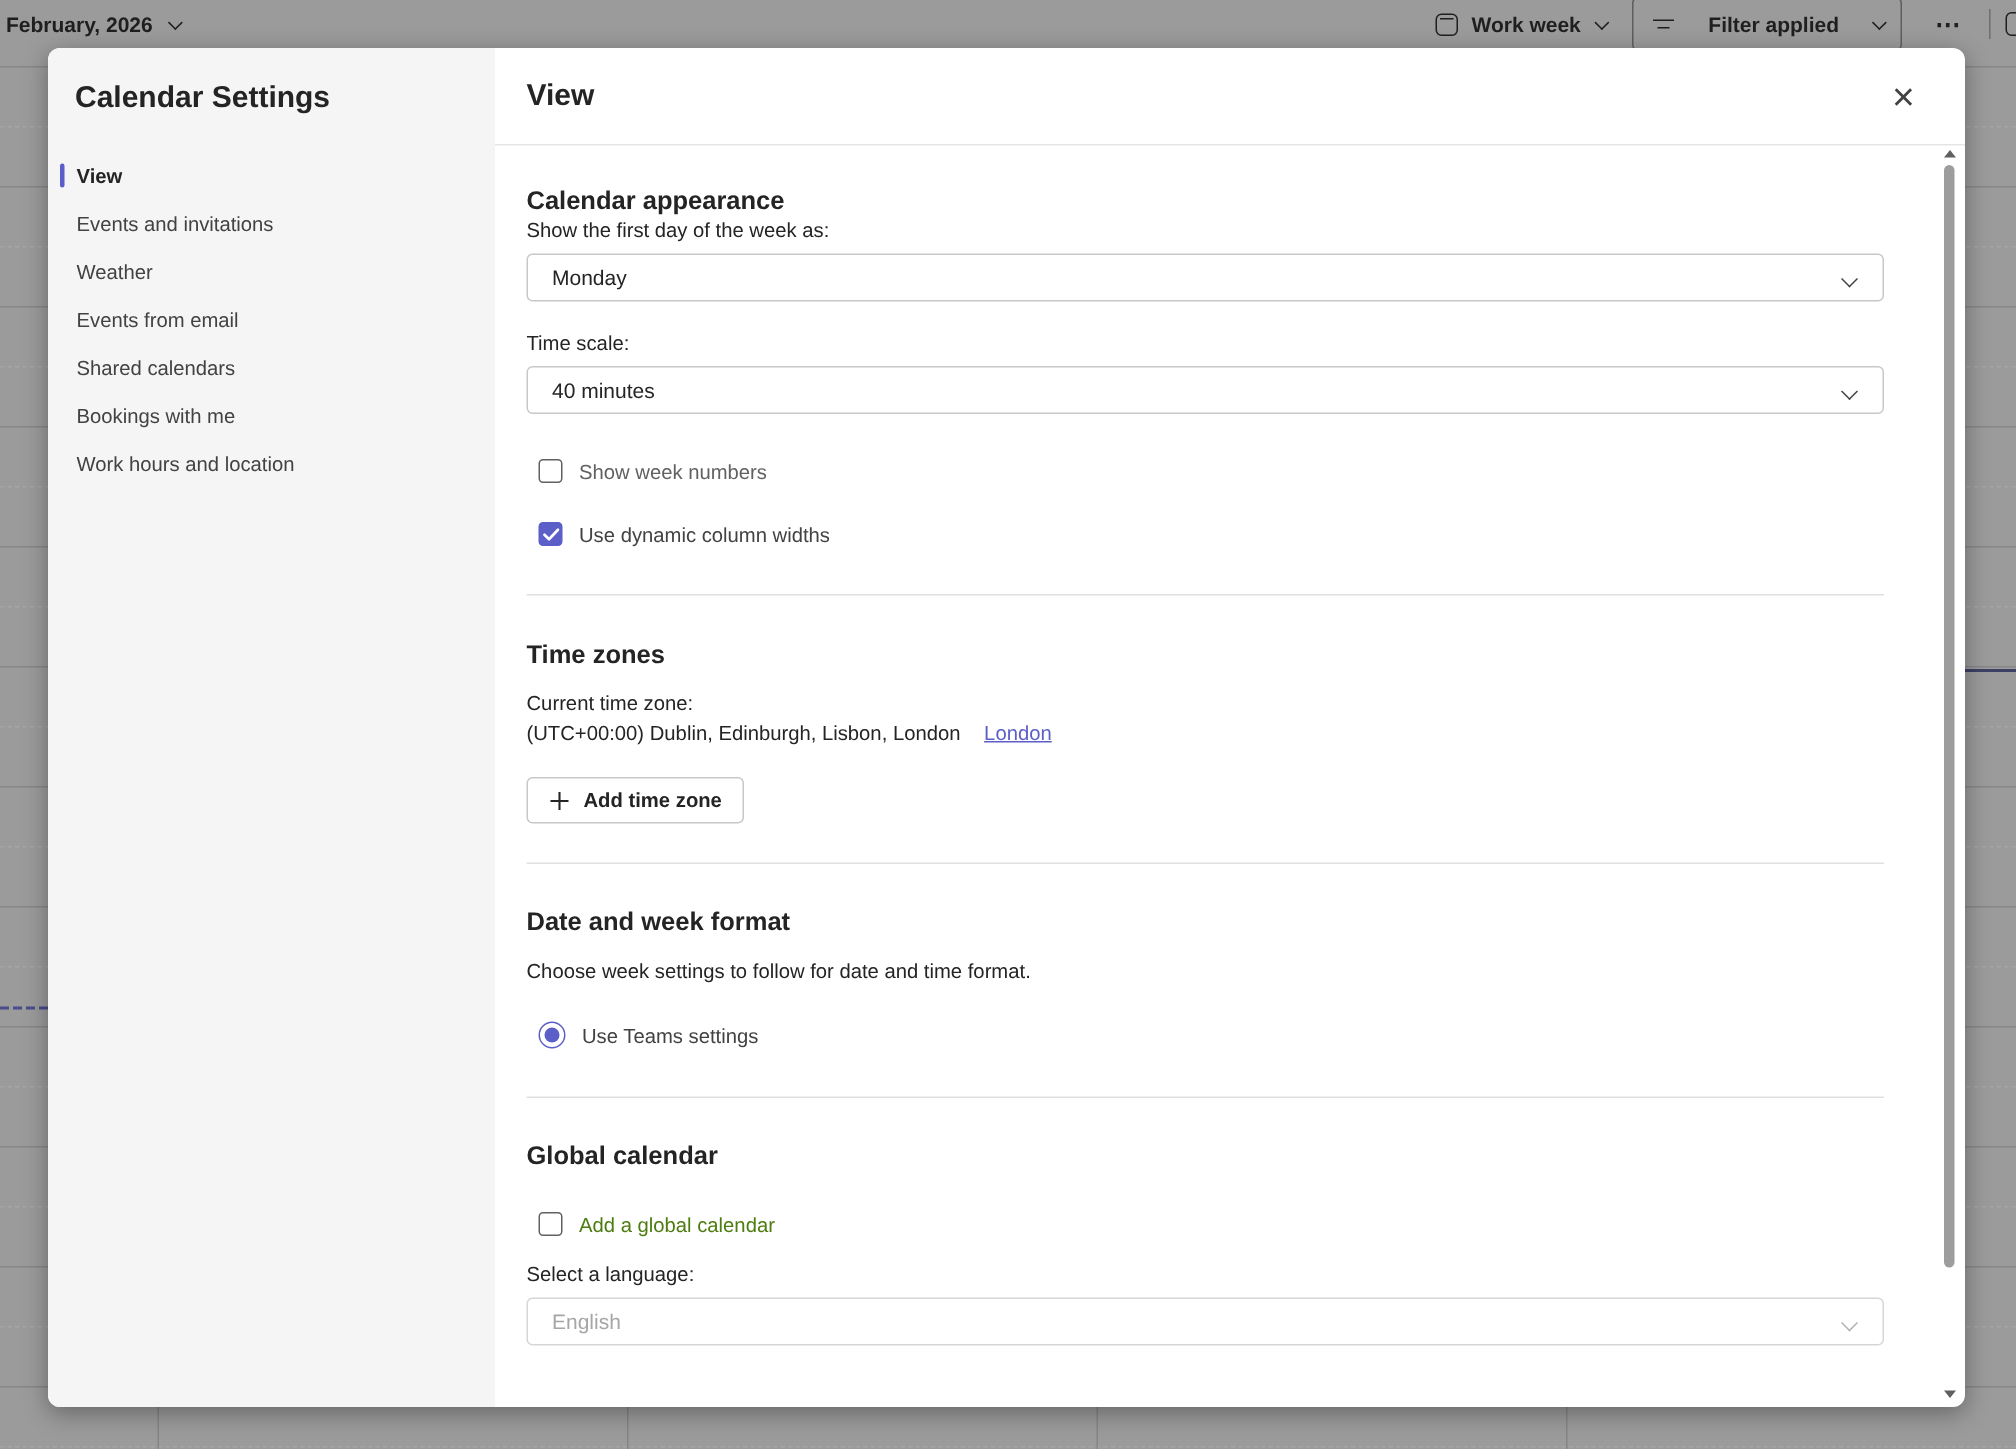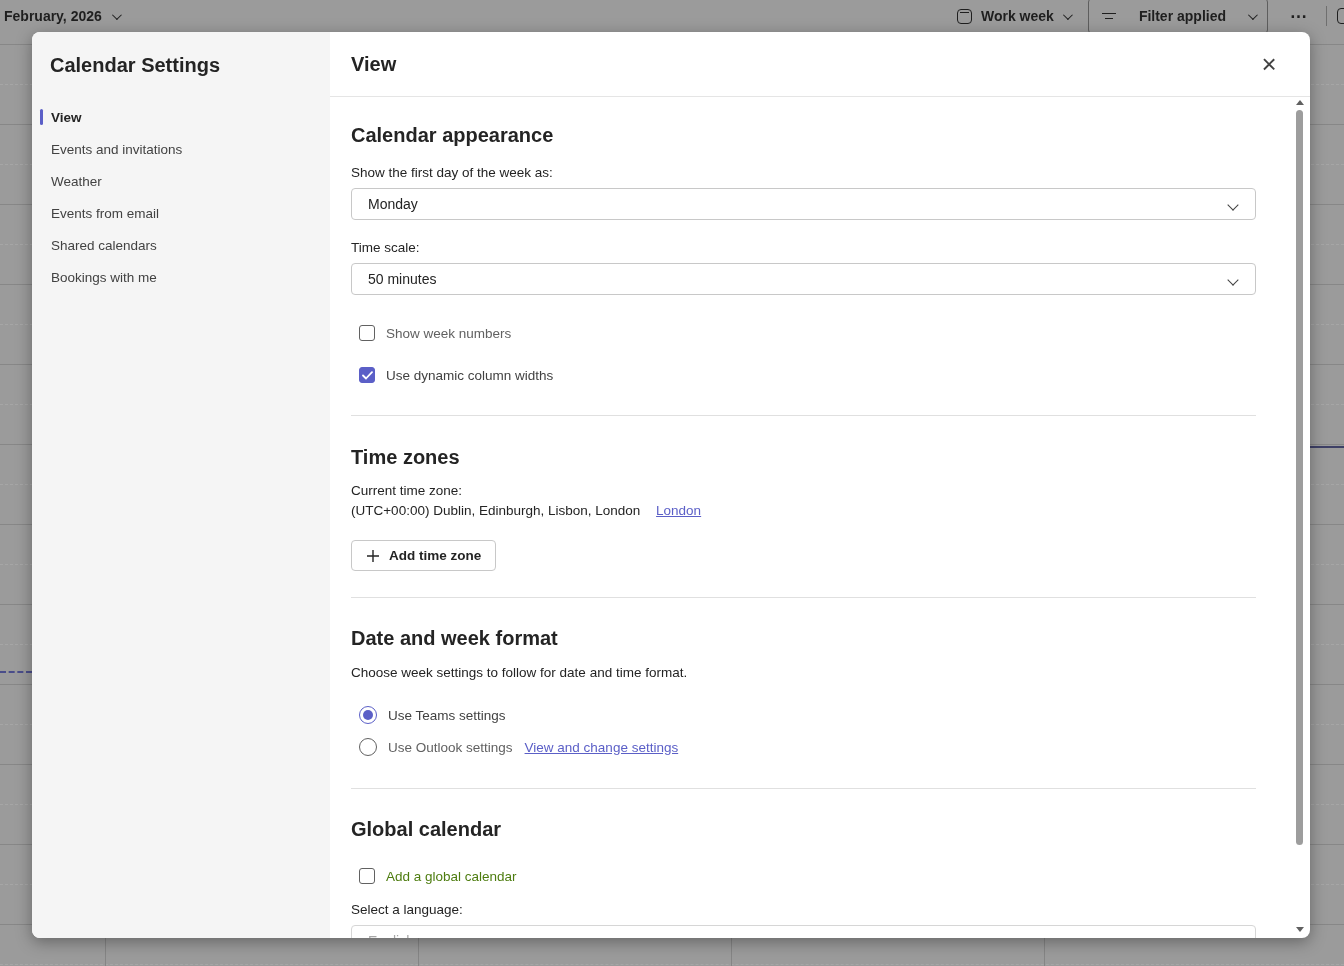--- a/index.html
+++ b/index.html
@@ -76,22 +76,22 @@
     padding-left:21px;border-bottom:1px solid #e5e5e5;position:relative;
   }
   .panel-title{font-size:20px;font-weight:bold;color:#242424;}
   .close-btn{
     position:absolute;right:26px;top:50%;transform:translateY(-50%);
     width:30px;height:30px;border:none;background:transparent;cursor:pointer;
     font-size:26px;line-height:28px;color:#424242;font-family:"Liberation Sans",sans-serif;
   }
 
   .content{flex:1;overflow:hidden;padding:27px 54px 0 21px;position:relative;}
-  .section-title{font-size:20px;font-weight:bold;color:#242424;}
-  .field-label{font-size:13.5px;color:#242424;margin-top:18px;margin-bottom:8px;}
+  .section-title{font-size:17px;font-weight:bold;color:#242424;}
+  .field-label{font-size:13.5px;color:#242424;margin-top:2px;margin-bottom:8px;}
   .select{
     height:32px;border:1px solid #c8c8c8;border-radius:4px;background:#fff;
     display:flex;align-items:center;padding:0 40px 0 16px;font-size:14px;color:#242424;
     position:relative;cursor:pointer;width:100%;
   }
   .select .sel-chev{
     position:absolute;right:18px;top:12px;width:8px;height:8px;
     border-right:1.5px solid #424242;border-bottom:1.5px solid #424242;transform:rotate(45deg);
   }
   .select.disabled{border-color:#d6d6d6;color:#a6a6a6;cursor:default;}
@@ -233,20 +233,24 @@
         <span>Events from email</span>
       </div>
       <div class="nav-item">
 
         <span>Shared calendars</span>
       </div>
       <div class="nav-item">
 
         <span>Bookings with me</span>
       </div>
+      <div class="nav-item">
+
+        <span>Work hours and location</span>
+      </div>
     </nav>
   </aside>
 
   <div class="main">
     <div class="main-header">
       <div class="panel-title">View</div>
       <button class="close-btn">×</button>
     </div>
 
     <div class="content">
@@ -255,21 +259,21 @@
       <div class="section-title">Calendar appearance</div>
 
       <div class="field-label">Show the first day of the week as:</div>
       <div class="select">
         <span>Monday</span>
         <span class="sel-chev"></span>
       </div>
 
       <div class="field-label mt20">Time scale:</div>
       <div class="select">
-        <span>50 minutes</span>
+        <span>40 minutes</span>
         <span class="sel-chev"></span>
       </div>
 
       <div class="check-row mt30">
         <span class="checkbox"></span>
         <span class="check-label" style="color:#616161;">Show week numbers</span>
       </div>
 
       <div class="check-row mt26">
         <span class="checkbox checked">
@@ -299,25 +303,20 @@
       <hr class="section-divider" style="margin-top:26px;">
 
       
       <div class="section-title mt29">Date and week format</div>
       <div class="desc">Choose week settings to follow for date and time format.</div>
 
       <div class="radio-row mt26">
         <span class="radio selected"></span>
         <span class="radio-label">Use Teams settings</span>
       </div>
-      <div class="radio-row mt14">
-        <span class="radio"></span>
-        <span class="radio-label" style="color:#616161;">Use Outlook settings</span>
-        <a class="link">View and change settings</a>
-      </div>
 
       <hr class="section-divider">
 
       
       <div class="section-title mt29">Global calendar</div>
 
       <div class="check-row mt27">
         <span class="checkbox"></span>
         <span class="check-label muted-label">Add a global calendar</span>
       </div>

